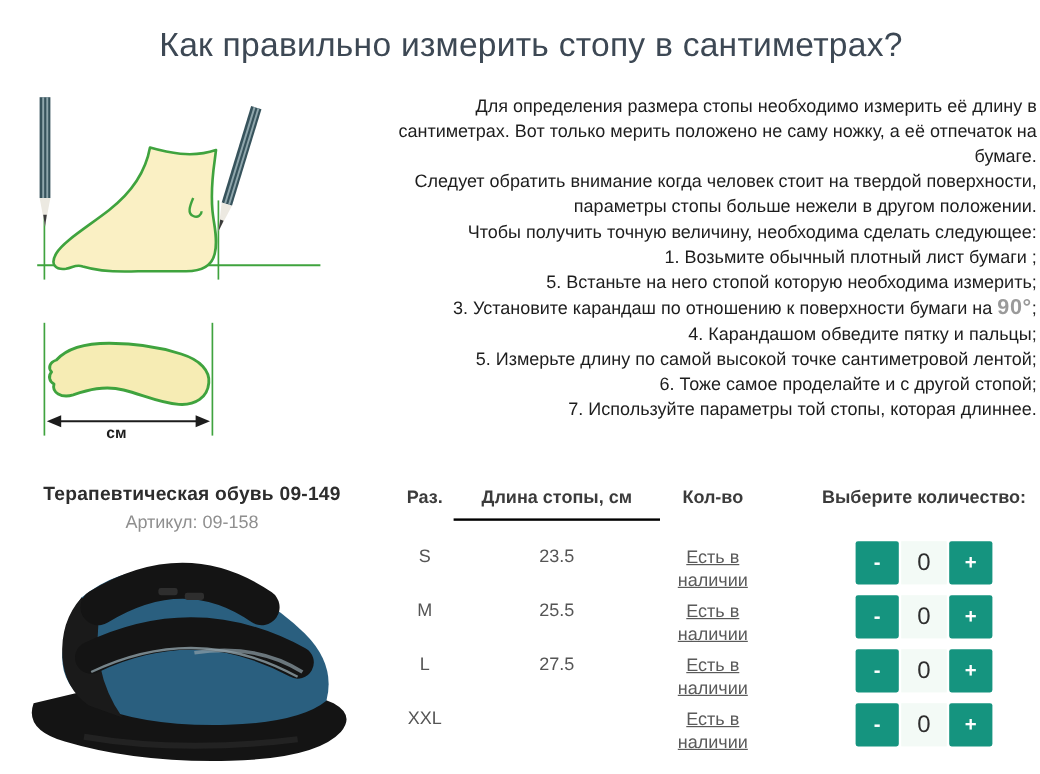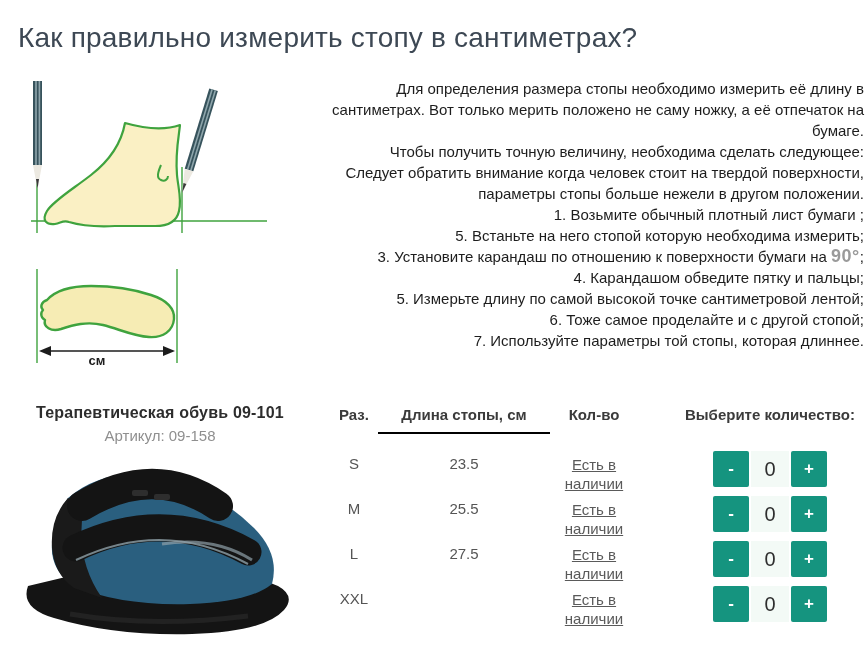--- a/index.html
+++ b/index.html
@@ -5,21 +5,21 @@
   * { margin:0; padding:0; box-sizing:border-box; }
   html,body { background:#ffffff; }
   .page {
     position:relative; width:867px; height:645px; margin:0 auto;
     background:#ffffff; overflow:hidden;
     font-family:"Liberation Sans", sans-serif;
   }
   
   .page-title {
     position:absolute; top:22px; left:0; width:100%;
-    padding-left:18px;
+    text-align:center; padding-left:18px;
     font-size:28px; font-weight:400; color:#3d4854; letter-spacing:.2px;
   }
   
   .illus-side  { position:absolute; left:15px; top:75px;  width:300px; height:180px; }
   .illus-print { position:absolute; left:15px; top:255px; width:300px; height:125px; }
   .cm-text { font-family:"Liberation Sans", sans-serif; font-size:13px; font-weight:700; fill:#1c1c1c; }
   
   .instructions {
     position:absolute; left:328px; top:78px; width:536px;
     font-size:15px; line-height:21px; color:#1d1d1d;text-align:right;
@@ -100,33 +100,33 @@
              C36,77 28,72 30,65 C26,63 25,58 28,55
              C25,52 26,47 32,45 Z" fill="#f6ecb4" stroke="#3fa33e" stroke-width="2.4" stroke-linejoin="round"></path>
     <line x1="30" y1="96" x2="154" y2="96" stroke="#1c1c1c" stroke-width="1.6"></line>
     <polygon points="24,96 36,91 36,101" fill="#1c1c1c"></polygon>
     <polygon points="160,96 148,91 148,101" fill="#1c1c1c"></polygon>
     <text class="cm-text" x="82" y="110" text-anchor="middle">см</text>
   </svg>
 
   <div class="instructions">
     <div class="line">Для определения размера стопы необходимо измерить её длину в сантиметрах. Вот только мерить положено не саму ножку, а её отпечаток на бумаге.</div>
+    <div class="line">Следует обратить внимание когда человек стоит на твердой поверхности, параметры стопы больше нежели в другом положении.</div>
     <div class="line">Чтобы получить точную величину, необходима сделать следующее:</div>
-    <div class="line">Следует обратить внимание когда человек стоит на твердой поверхности, параметры стопы больше нежели в другом положении.</div>
     <div class="line">1. Возьмите обычный плотный лист бумаги ;</div>
     <div class="line">5. Встаньте на него стопой которую необходима измерить;</div>
     <div class="line"><span>3. Установите карандаш по отношению к поверхности бумаги на </span><span class="angle">90°</span><span>;</span></div>
     <div class="line">4. Карандашом обведите пятку и пальцы;</div>
     <div class="line">5. Измерьте длину по самой высокой точке сантиметровой лентой;</div>
     <div class="line">6. Тоже самое проделайте и с другой стопой;</div>
     <div class="line">7. Используйте параметры той стопы, которая длиннее.</div>
   </div>
 
   <div class="product-head">
-    <div class="product-title">Терапевтическая обувь 09-101</div>
+    <div class="product-title">Терапевтическая обувь 09-149</div>
     <div class="product-sku">Артикул: 09-158</div>
   </div>
 
   <svg class="product-photo" viewBox="0 0 295 196">
     <path d="M16,138 Q8,160 42,170 Q102,188 180,186 Q252,184 272,162 Q284,148 266,138 L246,130 Q150,162 58,128 Z" fill="#141414"></path>
     <path d="M56,50 Q92,20 142,28 Q202,40 242,80 Q268,106 260,136 Q238,154 178,156 Q108,158 62,138 Q38,122 40,96 Q44,66 56,50 Z" fill="#2a5f7f"></path>
     <path d="M56,50 Q38,70 40,100 Q42,126 62,140 L90,150 Q62,110 72,58 Z" fill="#1a1a1a"></path>
     <path d="M70,58 Q142,14 206,58" stroke="#141414" stroke-width="30" fill="none" stroke-linecap="round"></path>
     <path d="M64,100 Q152,58 236,104" stroke="#141414" stroke-width="27" fill="none" stroke-linecap="round"></path>
     <path d="M64,112 Q152,70 236,116" stroke="#8fa0a8" stroke-width="2" fill="none" opacity="0.8"></path>

